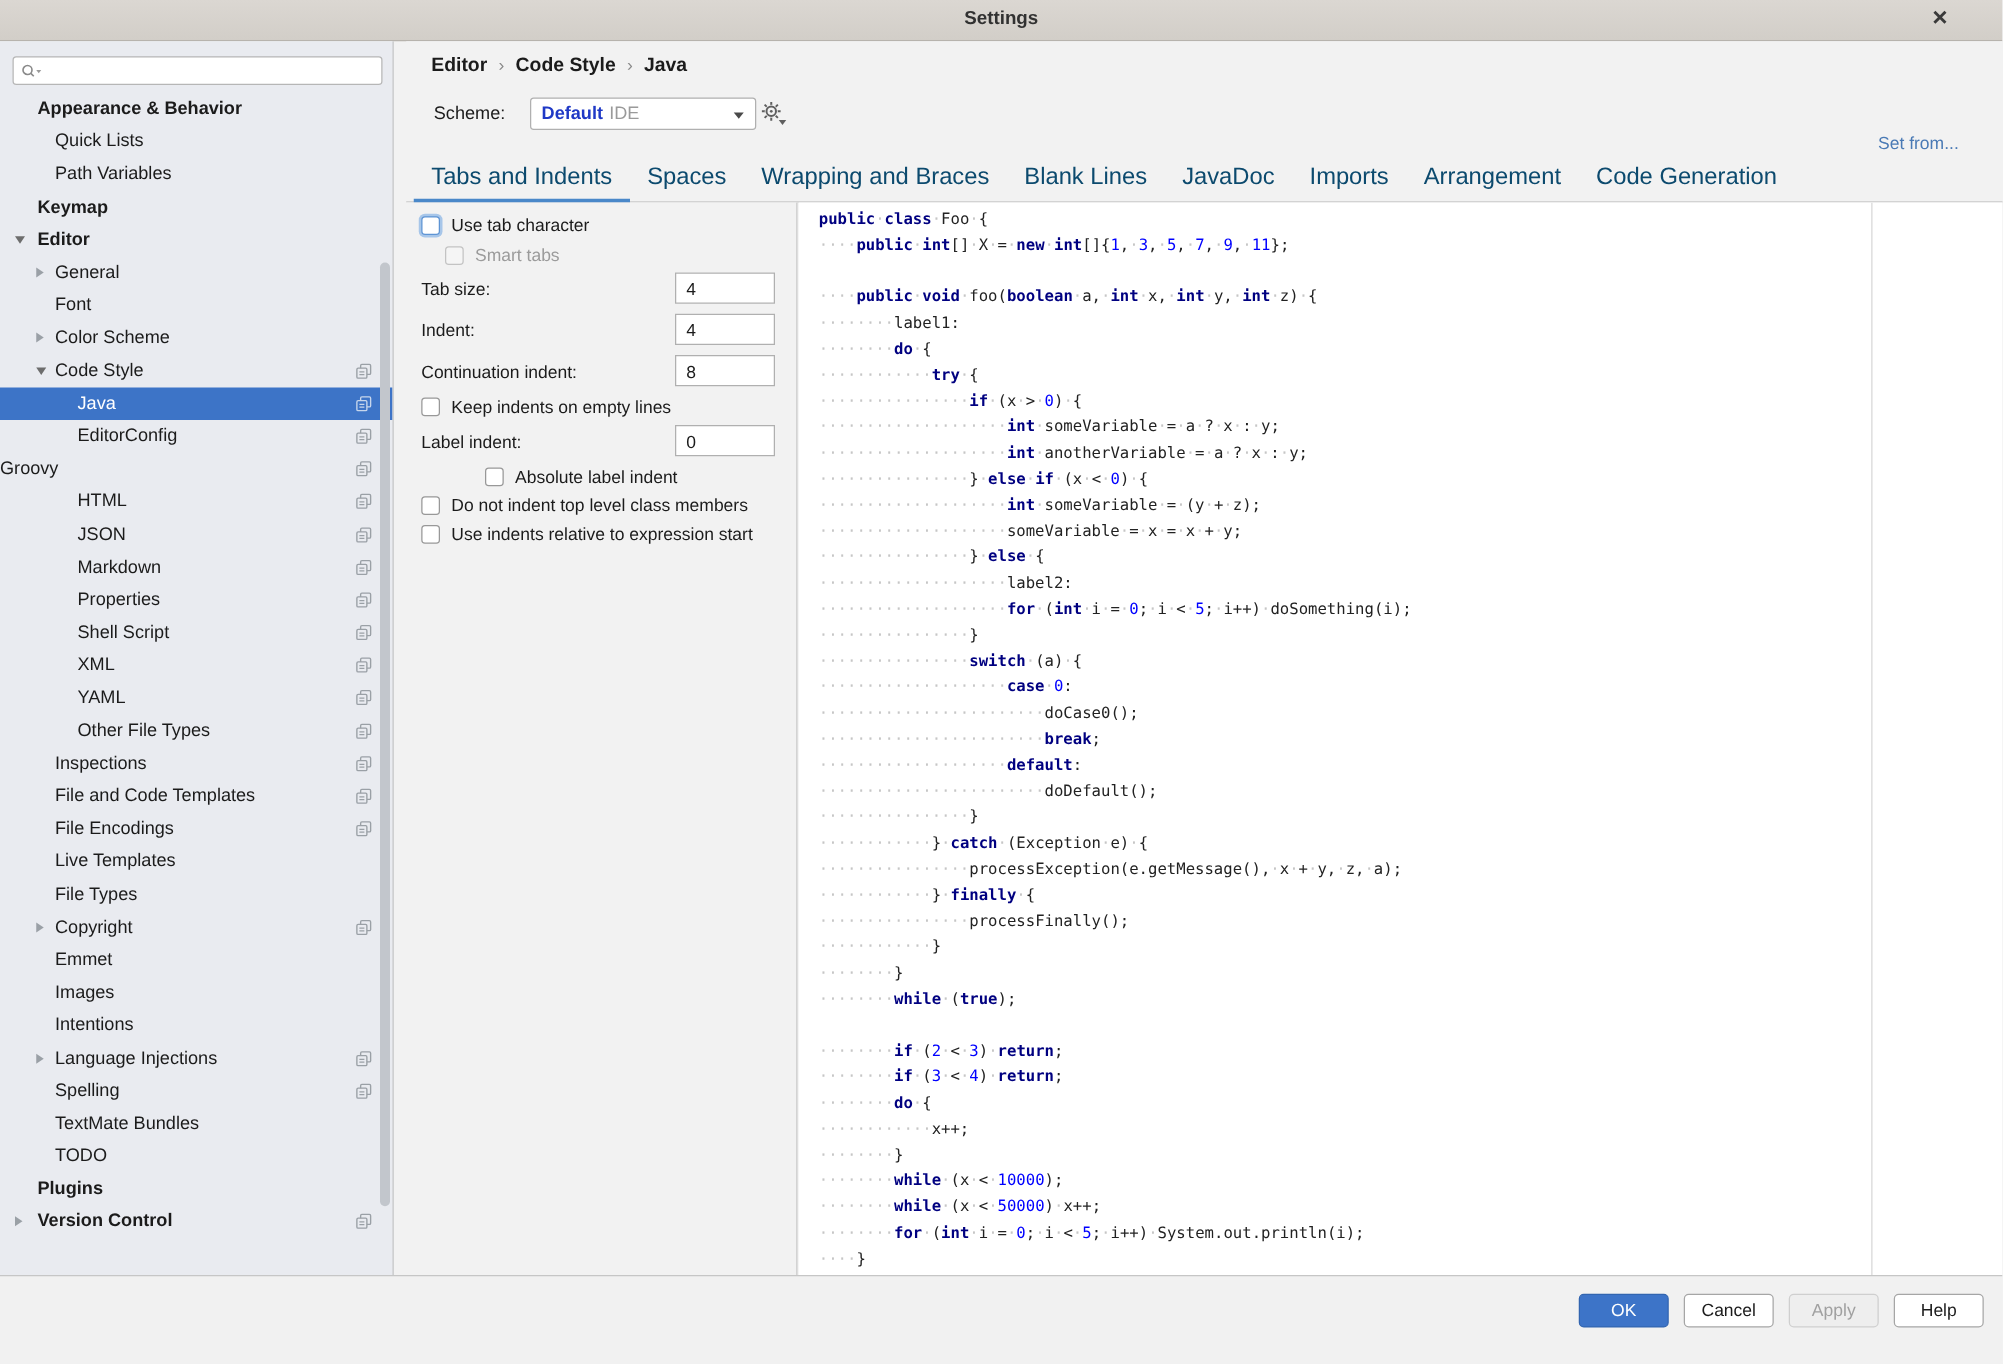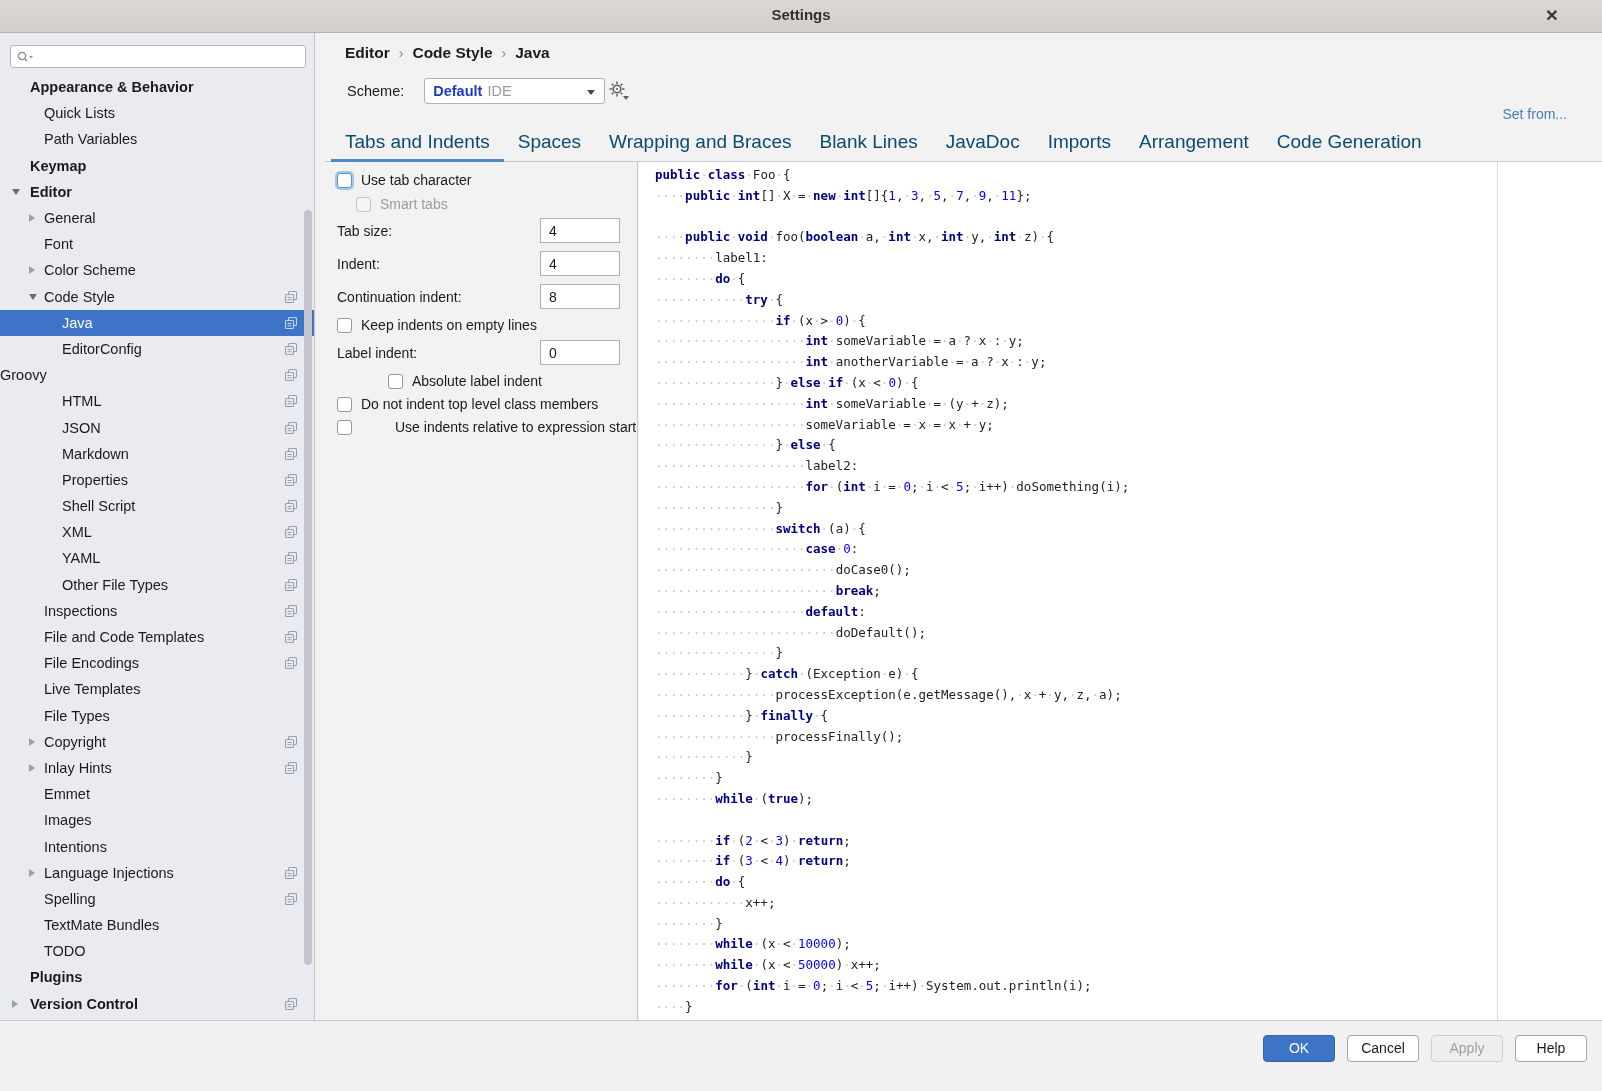--- a/index.html
+++ b/index.html
@@ -273,30 +273,20 @@
           <span class="arrow collapsed" style="left: 29px;"></span>
           <span>Copyright</span>
           <svg class="copyic" viewBox="0 0 14 14">
             <rect x="4.5" y="1.5" width="8" height="8" rx="1" fill="none" stroke="#9aa0a6" stroke-width="1.1"></rect>
             <rect x="1.5" y="4.5" width="8" height="8" rx="1" fill="#e9ebf0" stroke="#9aa0a6" stroke-width="1.1"></rect>
             <line x1="3.5" y1="7.5" x2="7.5" y2="7.5" stroke="#9aa0a6" stroke-width="1"></line>
             <line x1="3.5" y1="9.7" x2="7.5" y2="9.7" stroke="#9aa0a6" stroke-width="1"></line>
           </svg>
         </div>
         <div class="trow" style="padding-left: 44px;">
-          <span class="arrow collapsed" style="left: 29px;"></span>
-          <span>Inlay Hints</span>
-          <svg class="copyic" viewBox="0 0 14 14">
-            <rect x="4.5" y="1.5" width="8" height="8" rx="1" fill="none" stroke="#9aa0a6" stroke-width="1.1"></rect>
-            <rect x="1.5" y="4.5" width="8" height="8" rx="1" fill="#e9ebf0" stroke="#9aa0a6" stroke-width="1.1"></rect>
-            <line x1="3.5" y1="7.5" x2="7.5" y2="7.5" stroke="#9aa0a6" stroke-width="1"></line>
-            <line x1="3.5" y1="9.7" x2="7.5" y2="9.7" stroke="#9aa0a6" stroke-width="1"></line>
-          </svg>
-        </div>
-        <div class="trow" style="padding-left: 44px;">
           <span>Emmet</span>
         </div>
         <div class="trow" style="padding-left: 44px;">
           <span>Images</span>
         </div>
         <div class="trow" style="padding-left: 44px;">
           <span>Intentions</span>
         </div>
         <div class="trow" style="padding-left: 44px;">
           <span class="arrow collapsed" style="left: 29px;"></span>
@@ -407,21 +397,21 @@
         <input class="num" style="top: 178px;" value="0">
 
         <div class="frow" style="left:31px; top:211px;margin-left:32px;">
           <span class="cb"></span>
           <span>Absolute label indent</span>
         </div>
         <div class="frow" style="left:12px; top:234px;">
           <span class="cb"></span>
           <span>Do not indent top level class members</span>
         </div>
-        <div class="frow" style="left:12px; top:257px;gap:34px;">
+        <div class="frow" style="left:12px; top:257px;">
           <span class="cb"></span>
           <span>Use indents relative to expression start</span>
         </div>
       </div>
 
       <div class="preview">
         <div class="margin-guide"></div>
         <div class="code" id="code"><div class="code-line"><span class="k">public</span><span class="ws">·</span><span class="k">class</span><span class="ws">·</span><span class="p">Foo</span><span class="ws">·</span><span class="p">{</span></div><div class="code-line"><span class="ws">····</span><span class="k">public</span><span class="ws">·</span><span class="k">int</span><span class="p">[]</span><span class="ws">·</span><span class="p">X</span><span class="ws">·</span><span class="p">=</span><span class="ws">·</span><span class="k">new</span><span class="ws">·</span><span class="k">int</span><span class="p">[]{</span><span class="n">1</span><span class="p">,</span><span class="ws">·</span><span class="n">3</span><span class="p">,</span><span class="ws">·</span><span class="n">5</span><span class="p">,</span><span class="ws">·</span><span class="n">7</span><span class="p">,</span><span class="ws">·</span><span class="n">9</span><span class="p">,</span><span class="ws">·</span><span class="n">11</span><span class="p">};</span></div><div class="code-line">&nbsp;</div><div class="code-line"><span class="ws">····</span><span class="k">public</span><span class="ws">·</span><span class="k">void</span><span class="ws">·</span><span class="p">foo(</span><span class="k">boolean</span><span class="ws">·</span><span class="p">a,</span><span class="ws">·</span><span class="k">int</span><span class="ws">·</span><span class="p">x,</span><span class="ws">·</span><span class="k">int</span><span class="ws">·</span><span class="p">y,</span><span class="ws">·</span><span class="k">int</span><span class="ws">·</span><span class="p">z)</span><span class="ws">·</span><span class="p">{</span></div><div class="code-line"><span class="ws">········</span><span class="p">label1:</span></div><div class="code-line"><span class="ws">········</span><span class="k">do</span><span class="ws">·</span><span class="p">{</span></div><div class="code-line"><span class="ws">············</span><span class="k">try</span><span class="ws">·</span><span class="p">{</span></div><div class="code-line"><span class="ws">················</span><span class="k">if</span><span class="ws">·</span><span class="p">(x</span><span class="ws">·</span><span class="p">&gt;</span><span class="ws">·</span><span class="n">0</span><span class="p">)</span><span class="ws">·</span><span class="p">{</span></div><div class="code-line"><span class="ws">····················</span><span class="k">int</span><span class="ws">·</span><span class="p">someVariable</span><span class="ws">·</span><span class="p">=</span><span class="ws">·</span><span class="p">a</span><span class="ws">·</span><span class="p">?</span><span class="ws">·</span><span class="p">x</span><span class="ws">·</span><span class="p">:</span><span class="ws">·</span><span class="p">y;</span></div><div class="code-line"><span class="ws">····················</span><span class="k">int</span><span class="ws">·</span><span class="p">anotherVariable</span><span class="ws">·</span><span class="p">=</span><span class="ws">·</span><span class="p">a</span><span class="ws">·</span><span class="p">?</span><span class="ws">·</span><span class="p">x</span><span class="ws">·</span><span class="p">:</span><span class="ws">·</span><span class="p">y;</span></div><div class="code-line"><span class="ws">················</span><span class="p">}</span><span class="ws">·</span><span class="k">else</span><span class="ws">·</span><span class="k">if</span><span class="ws">·</span><span class="p">(x</span><span class="ws">·</span><span class="p">&lt;</span><span class="ws">·</span><span class="n">0</span><span class="p">)</span><span class="ws">·</span><span class="p">{</span></div><div class="code-line"><span class="ws">····················</span><span class="k">int</span><span class="ws">·</span><span class="p">someVariable</span><span class="ws">·</span><span class="p">=</span><span class="ws">·</span><span class="p">(y</span><span class="ws">·</span><span class="p">+</span><span class="ws">·</span><span class="p">z);</span></div><div class="code-line"><span class="ws">····················</span><span class="p">someVariable</span><span class="ws">·</span><span class="p">=</span><span class="ws">·</span><span class="p">x</span><span class="ws">·</span><span class="p">=</span><span class="ws">·</span><span class="p">x</span><span class="ws">·</span><span class="p">+</span><span class="ws">·</span><span class="p">y;</span></div><div class="code-line"><span class="ws">················</span><span class="p">}</span><span class="ws">·</span><span class="k">else</span><span class="ws">·</span><span class="p">{</span></div><div class="code-line"><span class="ws">····················</span><span class="p">label2:</span></div><div class="code-line"><span class="ws">····················</span><span class="k">for</span><span class="ws">·</span><span class="p">(</span><span class="k">int</span><span class="ws">·</span><span class="p">i</span><span class="ws">·</span><span class="p">=</span><span class="ws">·</span><span class="n">0</span><span class="p">;</span><span class="ws">·</span><span class="p">i</span><span class="ws">·</span><span class="p">&lt;</span><span class="ws">·</span><span class="n">5</span><span class="p">;</span><span class="ws">·</span><span class="p">i++)</span><span class="ws">·</span><span class="p">doSomething(i);</span></div><div class="code-line"><span class="ws">················</span><span class="p">}</span></div><div class="code-line"><span class="ws">················</span><span class="k">switch</span><span class="ws">·</span><span class="p">(a)</span><span class="ws">·</span><span class="p">{</span></div><div class="code-line"><span class="ws">····················</span><span class="k">case</span><span class="ws">·</span><span class="n">0</span><span class="p">:</span></div><div class="code-line"><span class="ws">························</span><span class="p">doCase0();</span></div><div class="code-line"><span class="ws">························</span><span class="k">break</span><span class="p">;</span></div><div class="code-line"><span class="ws">····················</span><span class="k">default</span><span class="p">:</span></div><div class="code-line"><span class="ws">························</span><span class="p">doDefault();</span></div><div class="code-line"><span class="ws">················</span><span class="p">}</span></div><div class="code-line"><span class="ws">············</span><span class="p">}</span><span class="ws">·</span><span class="k">catch</span><span class="ws">·</span><span class="p">(Exception</span><span class="ws">·</span><span class="p">e)</span><span class="ws">·</span><span class="p">{</span></div><div class="code-line"><span class="ws">················</span><span class="p">processException(e.getMessage(),</span><span class="ws">·</span><span class="p">x</span><span class="ws">·</span><span class="p">+</span><span class="ws">·</span><span class="p">y,</span><span class="ws">·</span><span class="p">z,</span><span class="ws">·</span><span class="p">a);</span></div><div class="code-line"><span class="ws">············</span><span class="p">}</span><span class="ws">·</span><span class="k">finally</span><span class="ws">·</span><span class="p">{</span></div><div class="code-line"><span class="ws">················</span><span class="p">processFinally();</span></div><div class="code-line"><span class="ws">············</span><span class="p">}</span></div><div class="code-line"><span class="ws">········</span><span class="p">}</span></div><div class="code-line"><span class="ws">········</span><span class="k">while</span><span class="ws">·</span><span class="p">(</span><span class="k">true</span><span class="p">);</span></div><div class="code-line">&nbsp;</div><div class="code-line"><span class="ws">········</span><span class="k">if</span><span class="ws">·</span><span class="p">(</span><span class="n">2</span><span class="ws">·</span><span class="p">&lt;</span><span class="ws">·</span><span class="n">3</span><span class="p">)</span><span class="ws">·</span><span class="k">return</span><span class="p">;</span></div><div class="code-line"><span class="ws">········</span><span class="k">if</span><span class="ws">·</span><span class="p">(</span><span class="n">3</span><span class="ws">·</span><span class="p">&lt;</span><span class="ws">·</span><span class="n">4</span><span class="p">)</span><span class="ws">·</span><span class="k">return</span><span class="p">;</span></div><div class="code-line"><span class="ws">········</span><span class="k">do</span><span class="ws">·</span><span class="p">{</span></div><div class="code-line"><span class="ws">············</span><span class="p">x++;</span></div><div class="code-line"><span class="ws">········</span><span class="p">}</span></div><div class="code-line"><span class="ws">········</span><span class="k">while</span><span class="ws">·</span><span class="p">(x</span><span class="ws">·</span><span class="p">&lt;</span><span class="ws">·</span><span class="n">10000</span><span class="p">);</span></div><div class="code-line"><span class="ws">········</span><span class="k">while</span><span class="ws">·</span><span class="p">(x</span><span class="ws">·</span><span class="p">&lt;</span><span class="ws">·</span><span class="n">50000</span><span class="p">)</span><span class="ws">·</span><span class="p">x++;</span></div><div class="code-line"><span class="ws">········</span><span class="k">for</span><span class="ws">·</span><span class="p">(</span><span class="k">int</span><span class="ws">·</span><span class="p">i</span><span class="ws">·</span><span class="p">=</span><span class="ws">·</span><span class="n">0</span><span class="p">;</span><span class="ws">·</span><span class="p">i</span><span class="ws">·</span><span class="p">&lt;</span><span class="ws">·</span><span class="n">5</span><span class="p">;</span><span class="ws">·</span><span class="p">i++)</span><span class="ws">·</span><span class="p">System.out.println(i);</span></div><div class="code-line"><span class="ws">····</span><span class="p">}</span></div></div>
       </div>
     </div>

